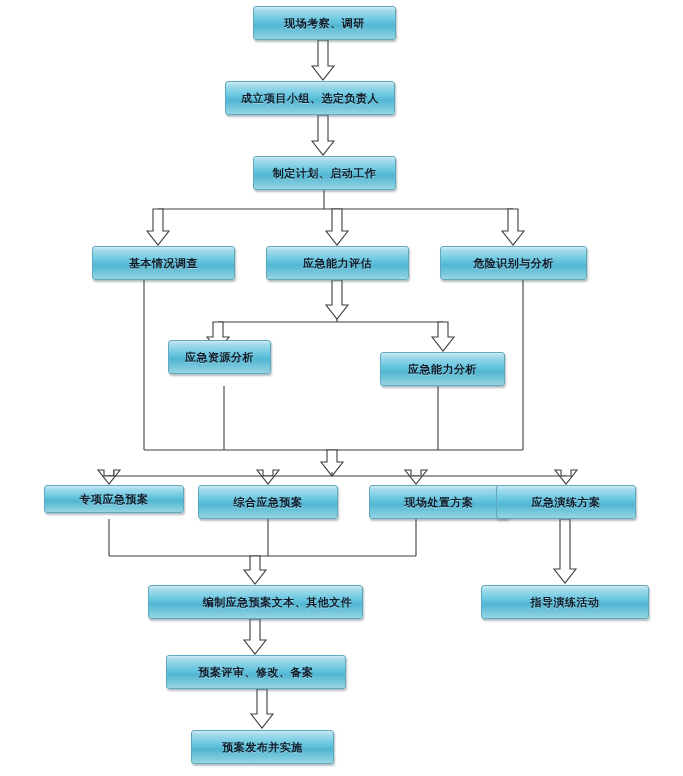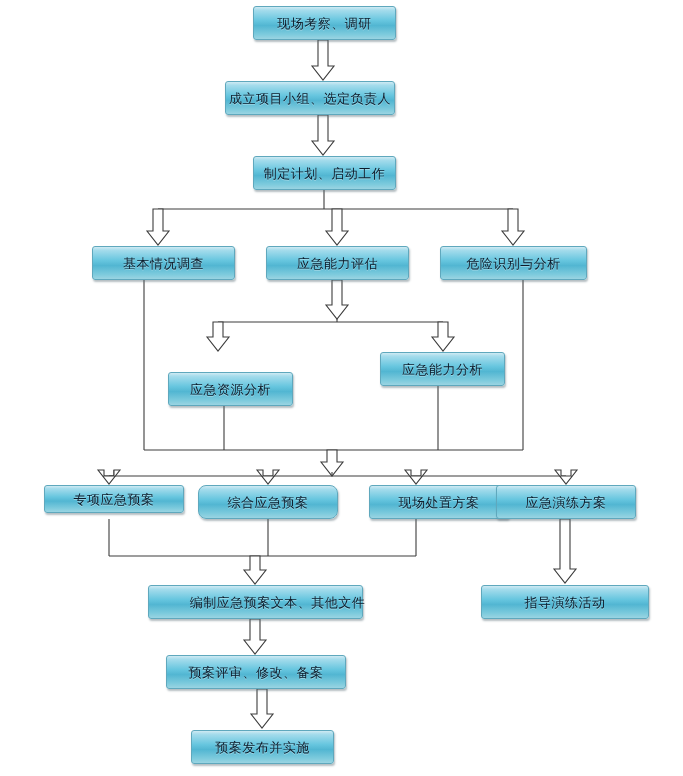--- a/index.html
+++ b/index.html
@@ -36,22 +36,22 @@
     border-radius: 3px;
     background: linear-gradient(to bottom,
         #cfeaf3 0%,
         #a5dcec 10%,
         #67c6df 42%,
         #52b6d2 58%,
         #7ecbdd 86%,
         #9ad4e2 100%);
     box-shadow: 1px 2px 2px rgba(90,110,120,0.45);
     color: #0d1b2a;
-    font-weight: normal;
-    font-size: 13px;
+    font-weight: bold;
+    font-size: 11px;
     letter-spacing: 0.5px;
     white-space: nowrap;
     text-shadow: 0 1px 0 rgba(255,255,255,0.35);
     z-index: 3;
   }
   .node .node-label {
     display: block;
     line-height: 1;
   }
 </style>
@@ -154,30 +154,30 @@
       </div>
       <div class="node" style="left: 92px; top: 246px; width: 143px; height: 34px;">
         <span class="node-label">基本情况调查</span>
       </div>
       <div class="node" style="left: 266px; top: 246px; width: 143px; height: 34px;">
         <span class="node-label">应急能力评估</span>
       </div>
       <div class="node" style="left: 440px; top: 246px; width: 147px; height: 34px;">
         <span class="node-label">危险识别与分析</span>
       </div>
-      <div class="node" style="left: 168px; top: 372px; width: 125px; height: 34px;">
+      <div class="node" style="left: 168px; top: 340px; width: 103px; height: 34px;">
         <span class="node-label">应急资源分析</span>
       </div>
       <div class="node" style="left: 380px; top: 352px; width: 125px; height: 34px;">
         <span class="node-label">应急能力分析</span>
       </div>
       <div class="node" style="left: 44px; top: 485px; width: 140px; height: 28px;">
         <span class="node-label">专项应急预案</span>
       </div>
-      <div class="node" style="left: 198px; top: 485px; width: 140px; height: 34px; border-radius: 8px;">
+      <div class="node" style="left: 198px; top: 485px; width: 140px; height: 34px;">
         <span class="node-label">综合应急预案</span>
       </div>
       <div class="node" style="left: 346px; top: 485px; width: 140px; height: 34px; margin-left: 23px;">
         <span class="node-label">现场处置方案</span>
       </div>
       <div class="node" style="left: 496px; top: 485px; width: 140px; height: 34px;">
         <span class="node-label">应急演练方案</span>
       </div>
       <div class="node" style="left: 148px; top: 585px; width: 215px; height: 34px; padding-left: 44px;">
         <span class="node-label">编制应急预案文本、其他文件</span>

